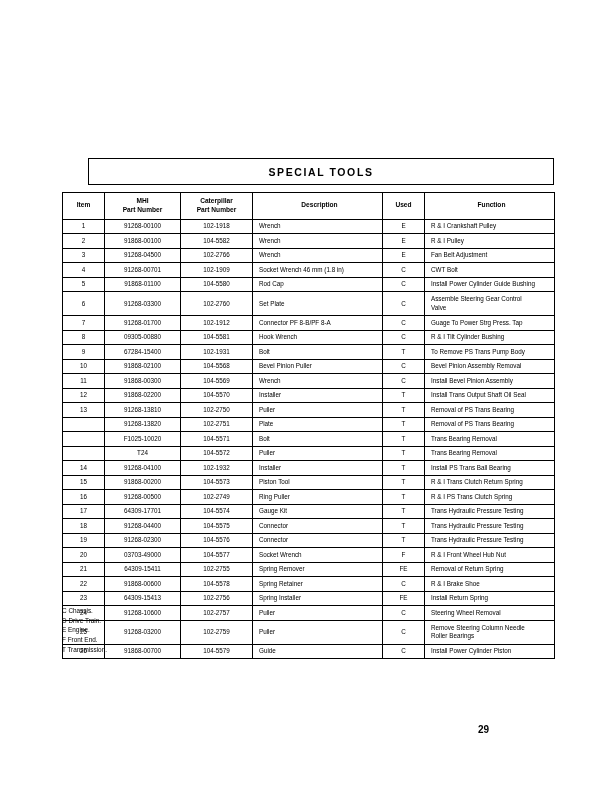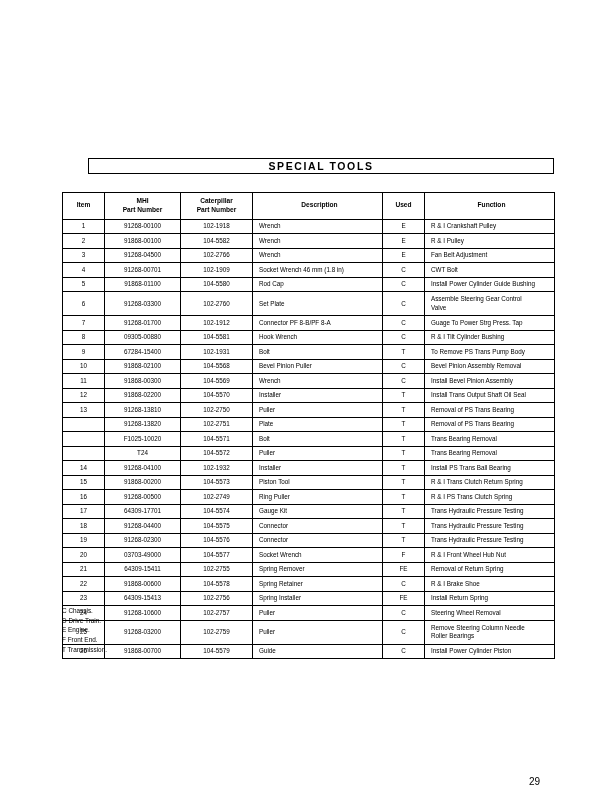--- a/index.html
+++ b/index.html
@@ -15,21 +15,21 @@
     color: #000000;
     overflow: hidden;
   }
 
   
   #title-banner {
     position: absolute;
     left: 88px;
     top: 158px;
     width: 466px;
-    height: 16px;
+    height: 27px;
     border: 1px solid #000;
     display: flex;
     align-items: center;
     justify-content: center;
     box-sizing: border-box;
   }
   #title-banner .title-text {
     font-size: 10.5px;
     font-weight: bold;
     letter-spacing: 1.6px;
@@ -83,25 +83,25 @@
     top: 606px;
     font-size: 6.4px;
     line-height: 1.52;
   }
   #legend div { white-space: nowrap; }
 
   
   #page-number {
     position: absolute;
     left: 0;
-    top: 776px;
-    width: 540px;
+    top: 724px;
+    width: 489px;
     text-align: right;
     font-size: 10px;
-    font-weight: normal;
+    font-weight: bold;
   }
 </style>
 </head>
 <body>
 
 <div id="title-banner">
   <span class="title-text">SPECIAL TOOLS</span>
 </div>
 
 <table id="tools-table">

